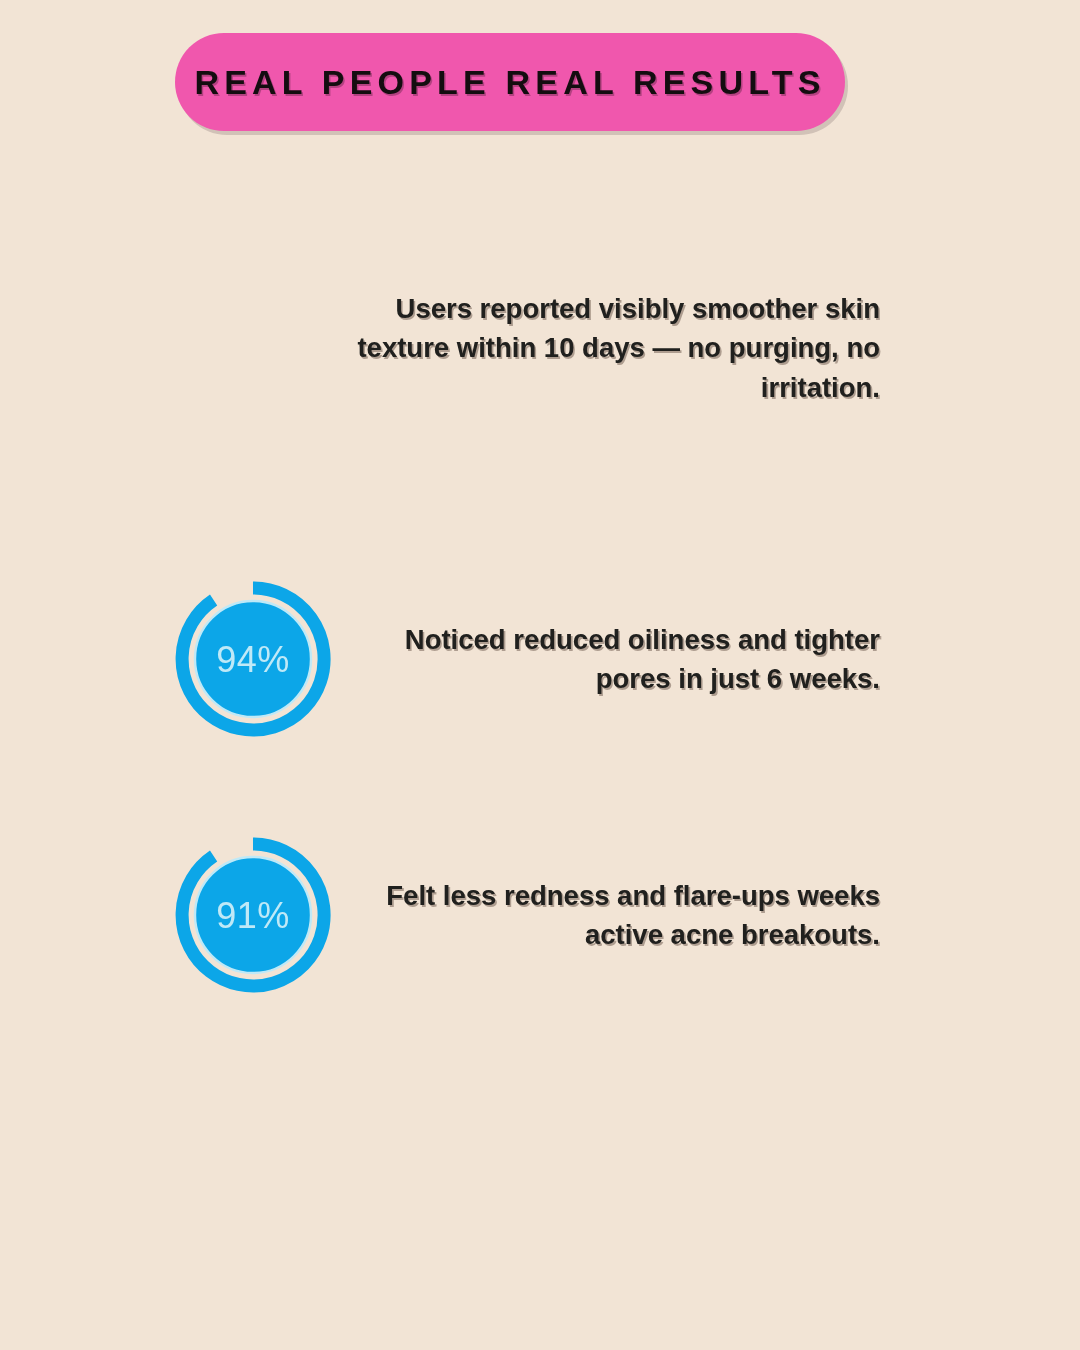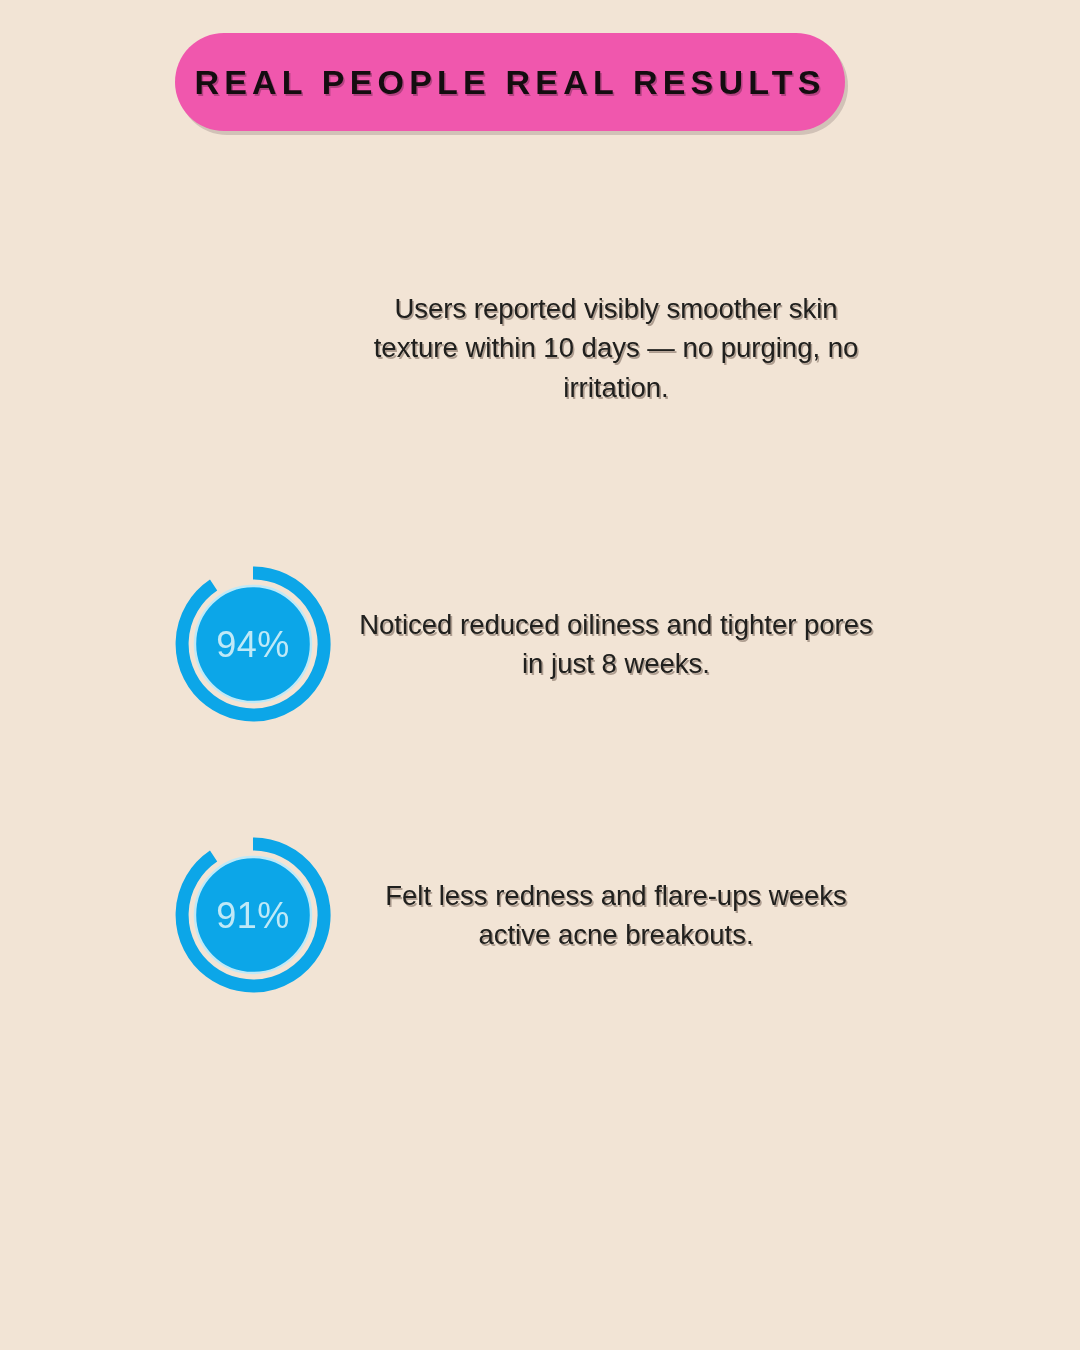--- a/index.html
+++ b/index.html
@@ -46,21 +46,21 @@
 
   
   .stat-row {
     position: absolute;
     left: 0;
     width: 1080px;
     height: 170px;
     display: block;
   }
   .stat-row[data-row="0"] { top: 263px; }
-  .stat-row[data-row="1"] { top: 559px; }
+  .stat-row[data-row="1"] { top: 574px; }
   .stat-row[data-row="2"] { top: 830px; }
 
   .donut-wrap {
     position: absolute;
     left: 168px;
     top: 0;
     width: 170px;
     height: 170px;
   }
   .donut-svg {
@@ -84,23 +84,23 @@
     top: 0;
     height: 170px;
     display: flex;
     align-items: center;
     justify-content: center;
   }
   .stat-text-inner {
     font-family: "Liberation Sans", sans-serif;
     font-size: 27.5px;
     line-height: 1.42;
-    font-weight: 400;
+    font-weight: 700;
     color: #20201E;
-    text-align: center;
+    text-align: right;
     text-shadow: 1.6px 1.6px 0.5px rgba(90, 70, 60, 0.45);
   }
 </style>
 </head>
 <body>
 
 <div id="page-root">
 
   <div class="header-badge">
     <span class="header-badge-text">REAL PEOPLE REAL RESULTS</span>
@@ -115,21 +115,21 @@
   <div class="stat-row" data-row="1">
     <div class="donut-wrap">
       <svg class="donut-svg" viewBox="0 0 170 170">
         <circle cx="85" cy="85" r="58" fill="#0CA6E8"></circle>
         <path d="M 85 14 A 71 71 0 1 1 45.6 26.0" fill="none" stroke="#0CA6E8" stroke-width="13" stroke-linecap="butt"></path>
         <circle cx="85" cy="85" r="58" fill="none" stroke="#BFE9F7" stroke-width="2.4"></circle>
         <text class="donut-pct" x="85" y="85" text-anchor="middle" dominant-baseline="central">94%</text>
       </svg>
     </div>
     <div class="stat-text">
-      <div class="stat-text-inner">Noticed reduced oiliness and tighter pores in just 8 weeks.</div>
+      <div class="stat-text-inner">Noticed reduced oiliness and tighter pores in just 6 weeks.</div>
     </div>
   </div>
 
   <div class="stat-row" data-row="2">
     <div class="donut-wrap">
       <svg class="donut-svg" viewBox="0 0 170 170">
         <circle cx="85" cy="85" r="58" fill="#0CA6E8"></circle>
         <path d="M 85 14 A 71 71 0 1 1 45.6 26.0" fill="none" stroke="#0CA6E8" stroke-width="13" stroke-linecap="butt"></path>
         <circle cx="85" cy="85" r="58" fill="none" stroke="#BFE9F7" stroke-width="2.4"></circle>
         <text class="donut-pct" x="85" y="85" text-anchor="middle" dominant-baseline="central">91%</text>

